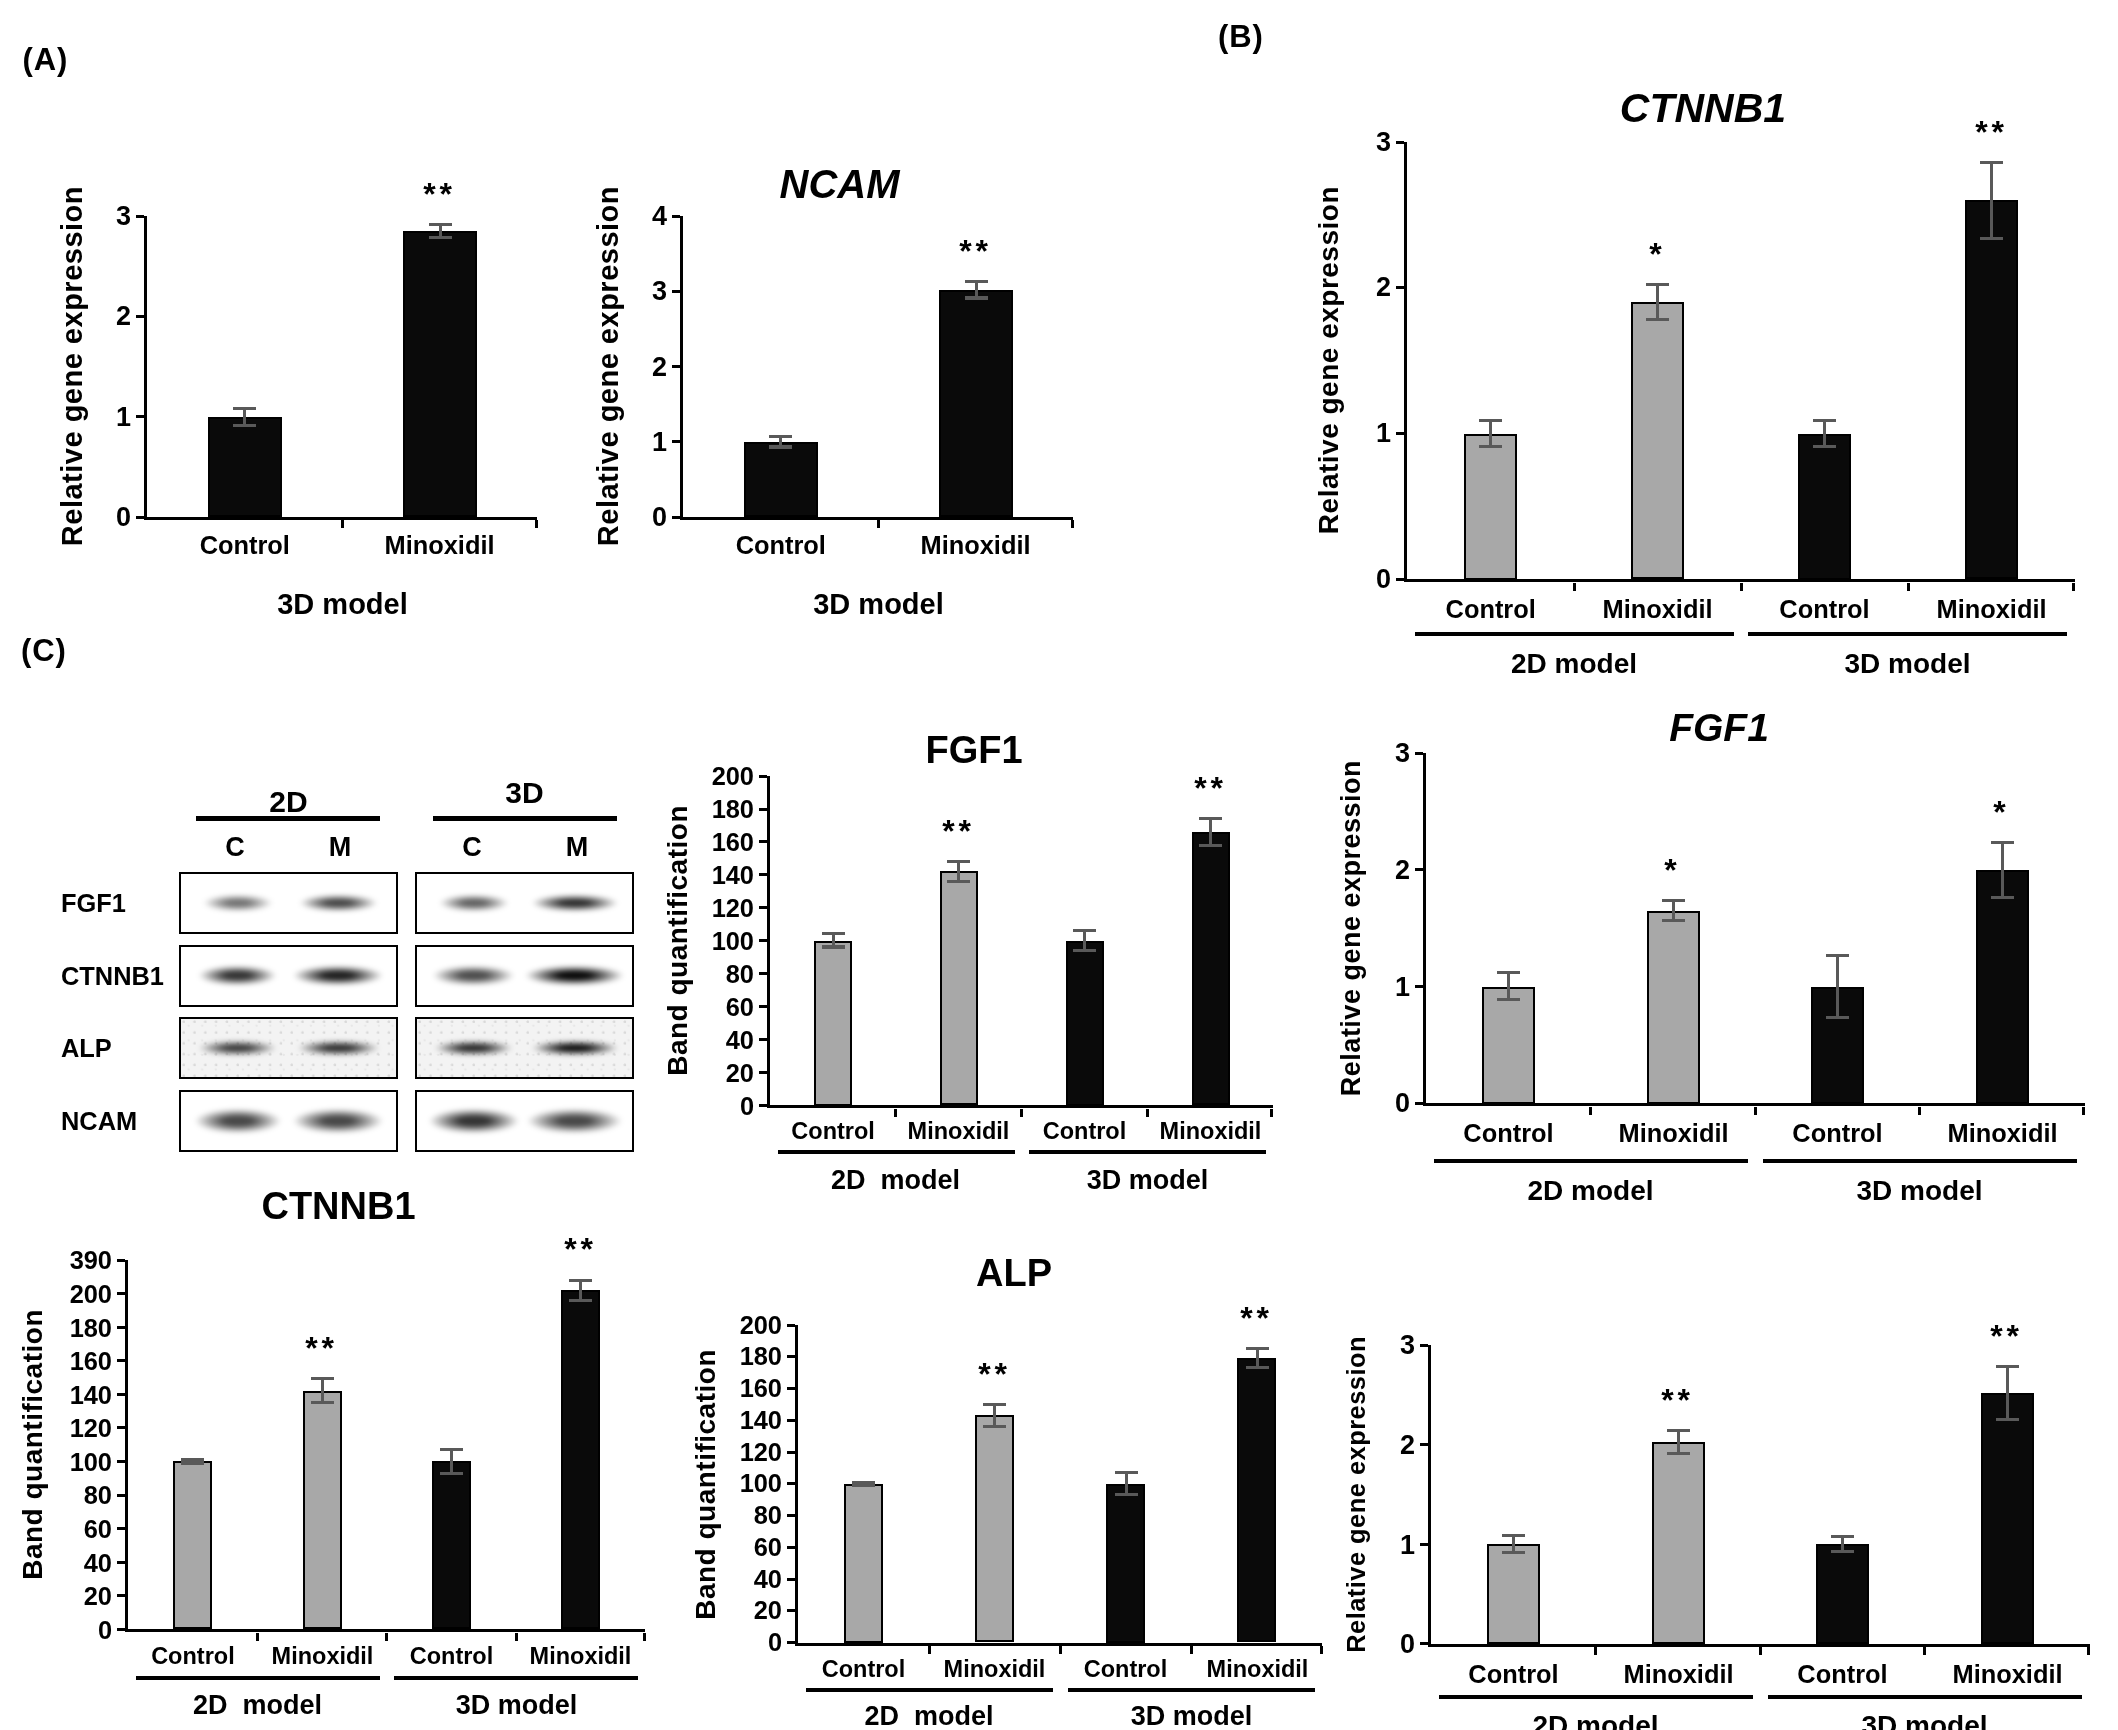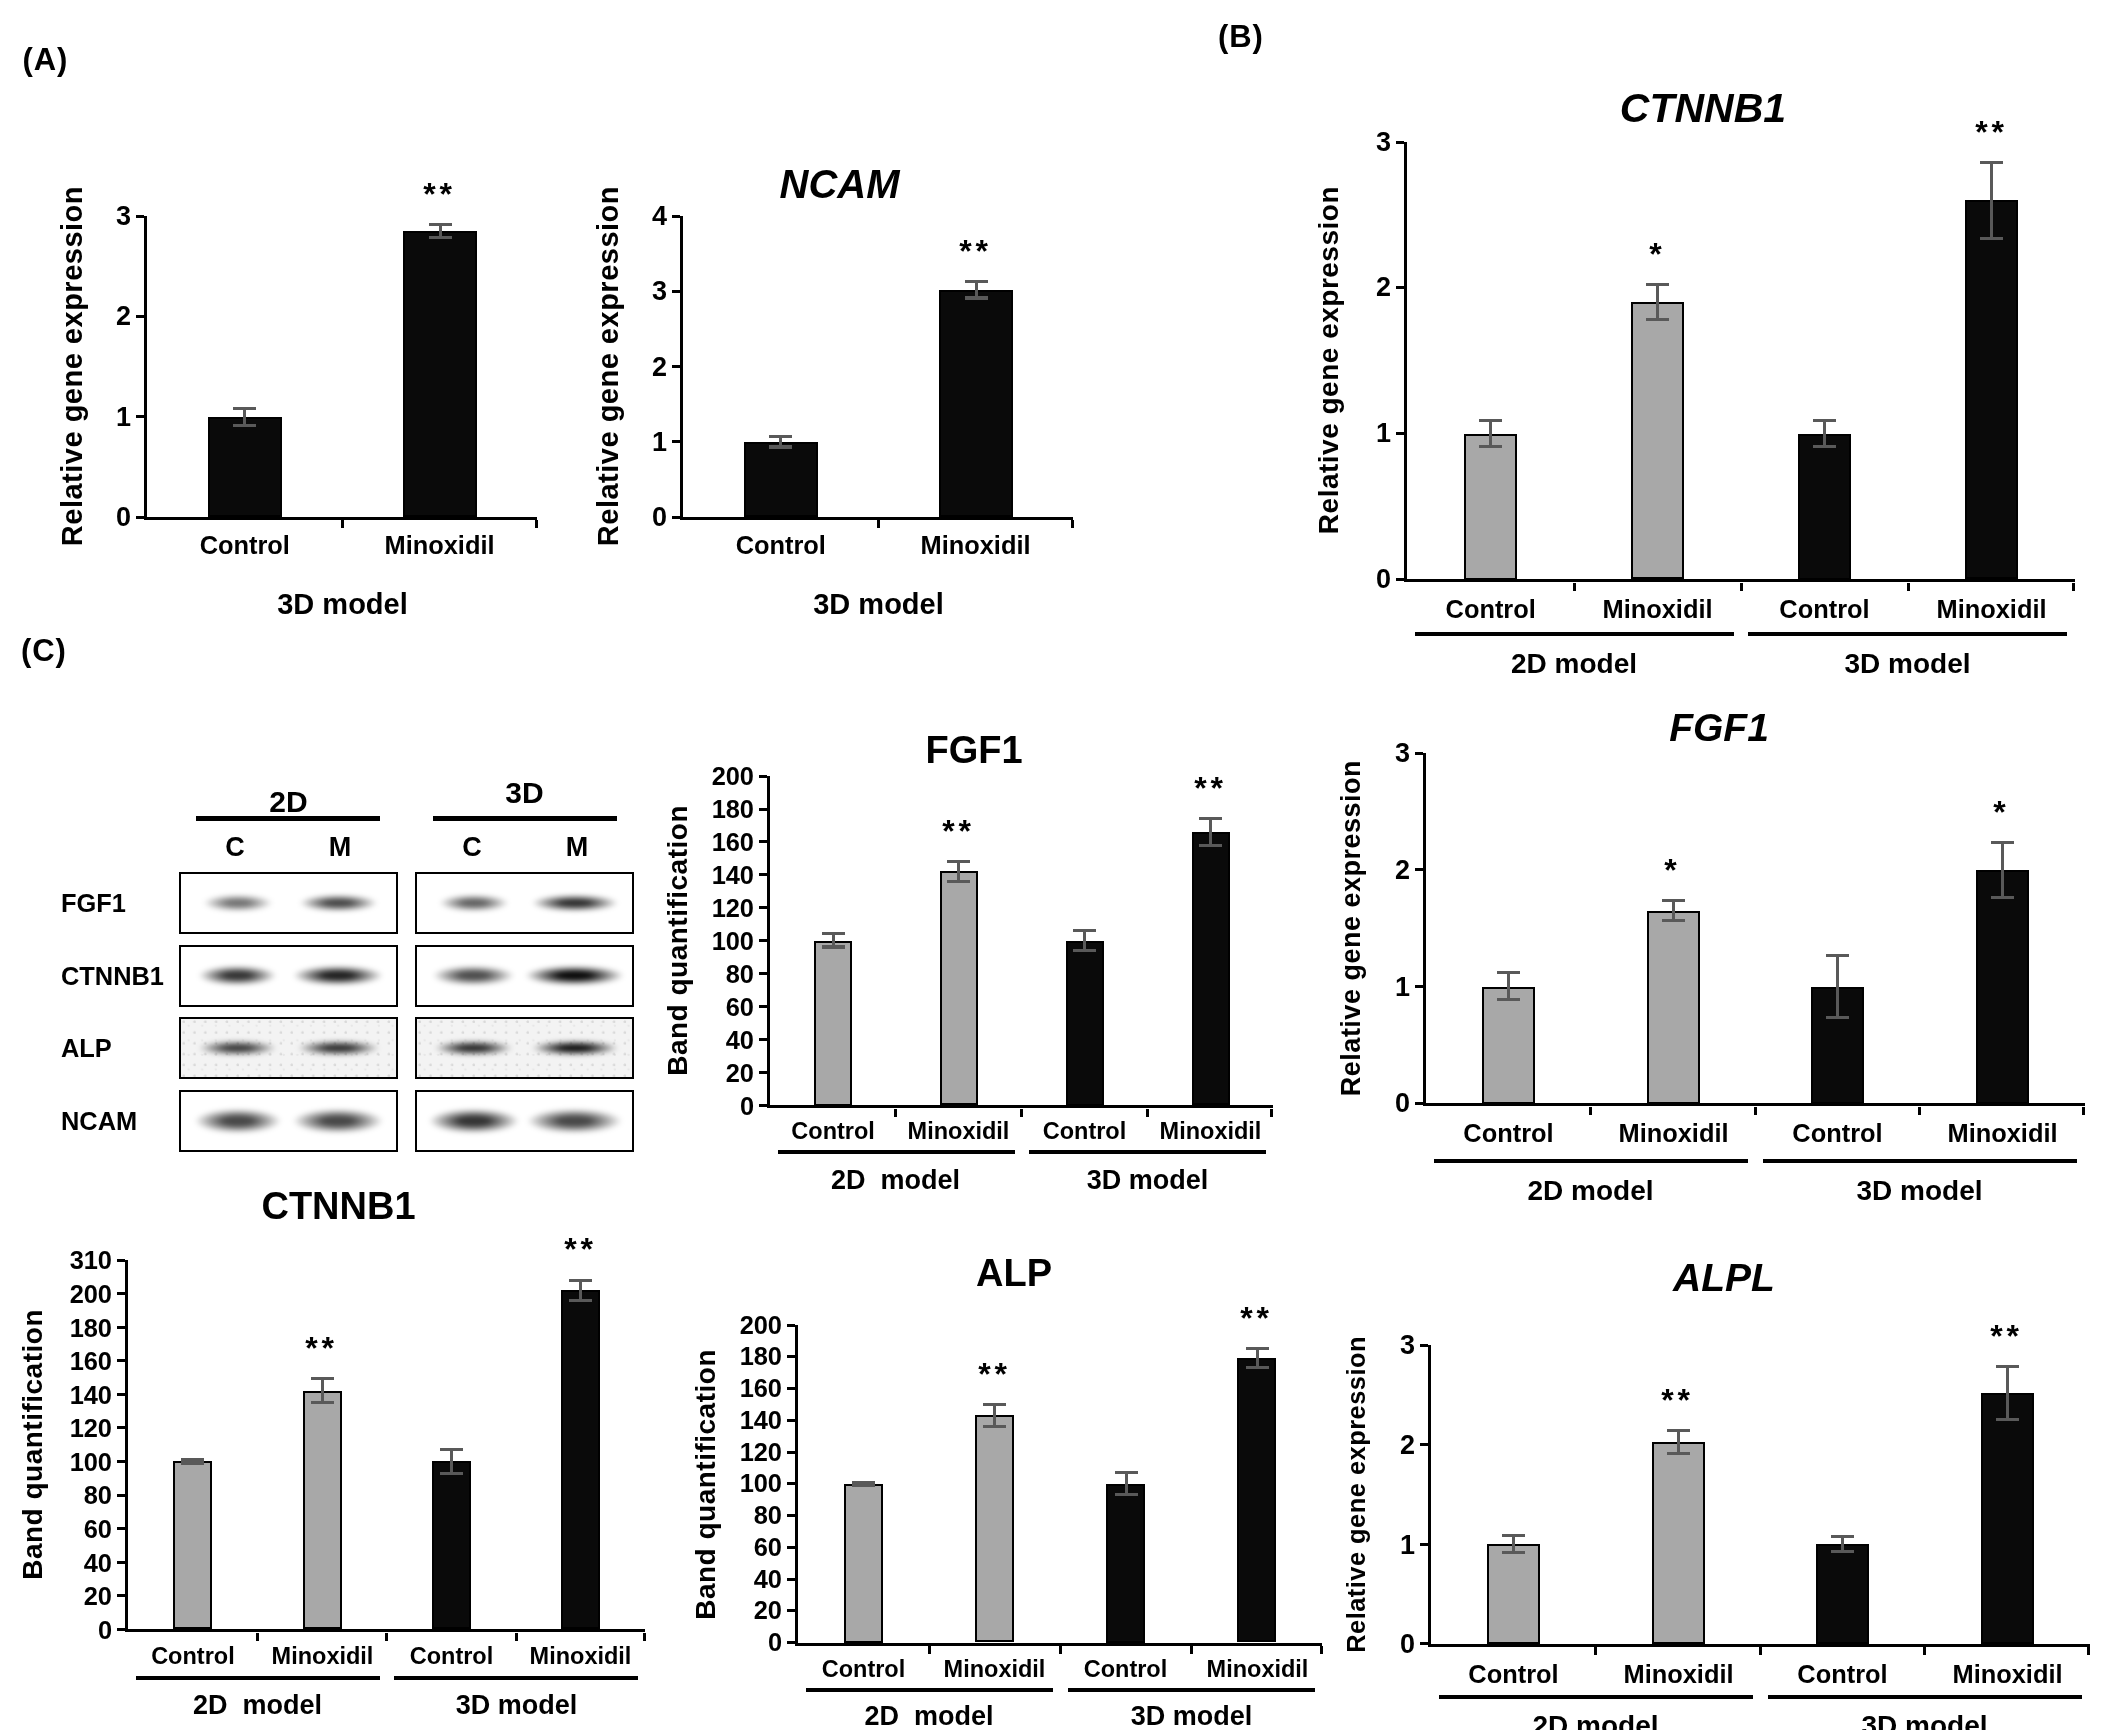--- a/index.html
+++ b/index.html
@@ -215,21 +215,20 @@
         <div class="grp-lab" style="left: 14px; width: 301px; top: 422px; font-size: 28px;">2D model</div>
         <div class="grp-line" style="left: 337px; width: 314px; top: 406px;"></div>
         <div class="grp-lab" style="left: 343px; width: 301px; top: 422px; font-size: 28px;">3D model</div>
       </div>
       <div class="tick-label" style="left: 40px; top: 382px; width: 39px; font-size: 27px;">0</div>
       <div class="tick-label" style="left: 40px; top: 266px; width: 39px; font-size: 27px;">1</div>
       <div class="tick-label" style="left: 40px; top: 149px; width: 39px; font-size: 27px;">2</div>
       <div class="tick-label" style="left: 40px; top: 32px; width: 39px; font-size: 27px;">3</div>
     </div>
   <div class="chart" id="chart-alpl-gene" style="left: 1336px; top: 1242px; width: 776px; height: 548px;">
-      <div class="chart-title italic" style="top: 14px; font-size: 39px;">ALPL</div>
       <div class="ylabel" style="left: 0px; top: 103px; width: 40px; height: 299px;">
         <span style="font-size: 25.4px;">Relative gene expression</span>
       </div>
       <div class="plot" style="left: 92px; top: 103px; width: 659px; height: 299px;">
         <div class="tick-mark" style="left: -11.3px; top: 297px; width: 8px; height: 3.3px;"></div>
         <div class="tick-mark" style="left: -11.3px; top: 198px; width: 8px; height: 3.3px;"></div>
         <div class="tick-mark" style="left: -11.3px; top: 98px; width: 8px; height: 3.3px;"></div>
         <div class="tick-mark" style="left: -11.3px; top: -1.4px; width: 8px; height: 3.3px;"></div>
         <div class="bar" style="left: 56px; top: 199px; width: 53px; height: 100px; background: rgb(168, 168, 168);"></div>
         <div class="err" style="left: 71px; top: 189px; width: 22.6px; height: 20px;">
@@ -404,21 +403,21 @@
       <div class="tick-label" style="left: 38px; top: 424px; width: 60px; font-size: 25.4px;">20</div>
       <div class="tick-label" style="left: 38px; top: 391px; width: 60px; font-size: 25.4px;">40</div>
       <div class="tick-label" style="left: 38px; top: 357px; width: 60px; font-size: 25.4px;">60</div>
       <div class="tick-label" style="left: 38px; top: 323px; width: 60px; font-size: 25.4px;">80</div>
       <div class="tick-label" style="left: 38px; top: 290px; width: 60px; font-size: 25.4px;">100</div>
       <div class="tick-label" style="left: 38px; top: 256px; width: 60px; font-size: 25.4px;">120</div>
       <div class="tick-label" style="left: 38px; top: 223px; width: 60px; font-size: 25.4px;">140</div>
       <div class="tick-label" style="left: 38px; top: 189px; width: 60px; font-size: 25.4px;">160</div>
       <div class="tick-label" style="left: 38px; top: 156px; width: 60px; font-size: 25.4px;">180</div>
       <div class="tick-label" style="left: 38px; top: 122px; width: 60px; font-size: 25.4px;">200</div>
-      <div class="tick-label" style="left: 38px; top: 88px; width: 60px; font-size: 25.4px;">310</div>
+      <div class="tick-label" style="left: 38px; top: 88px; width: 60px; font-size: 25.4px;">390</div>
     </div>
   <div class="chart" id="chart-alp-bq" style="left: 687px; top: 1247px; width: 654px; height: 541px;">
       <div class="chart-title" style="top: 4.7px; font-size: 38px;">ALP</div>
       <div class="ylabel" style="left: 0px; top: 78px; width: 38px; height: 318px;">
         <span style="font-size: 28px;">Band quantification</span>
       </div>
       <div class="plot" style="left: 108px; top: 78px; width: 524px; height: 318px;">
         <div class="tick-mark" style="left: -11.3px; top: 316px; width: 8px; height: 3.3px;"></div>
         <div class="tick-mark" style="left: -11.3px; top: 284px; width: 8px; height: 3.3px;"></div>
         <div class="tick-mark" style="left: -11.3px; top: 253px; width: 8px; height: 3.3px;"></div>

